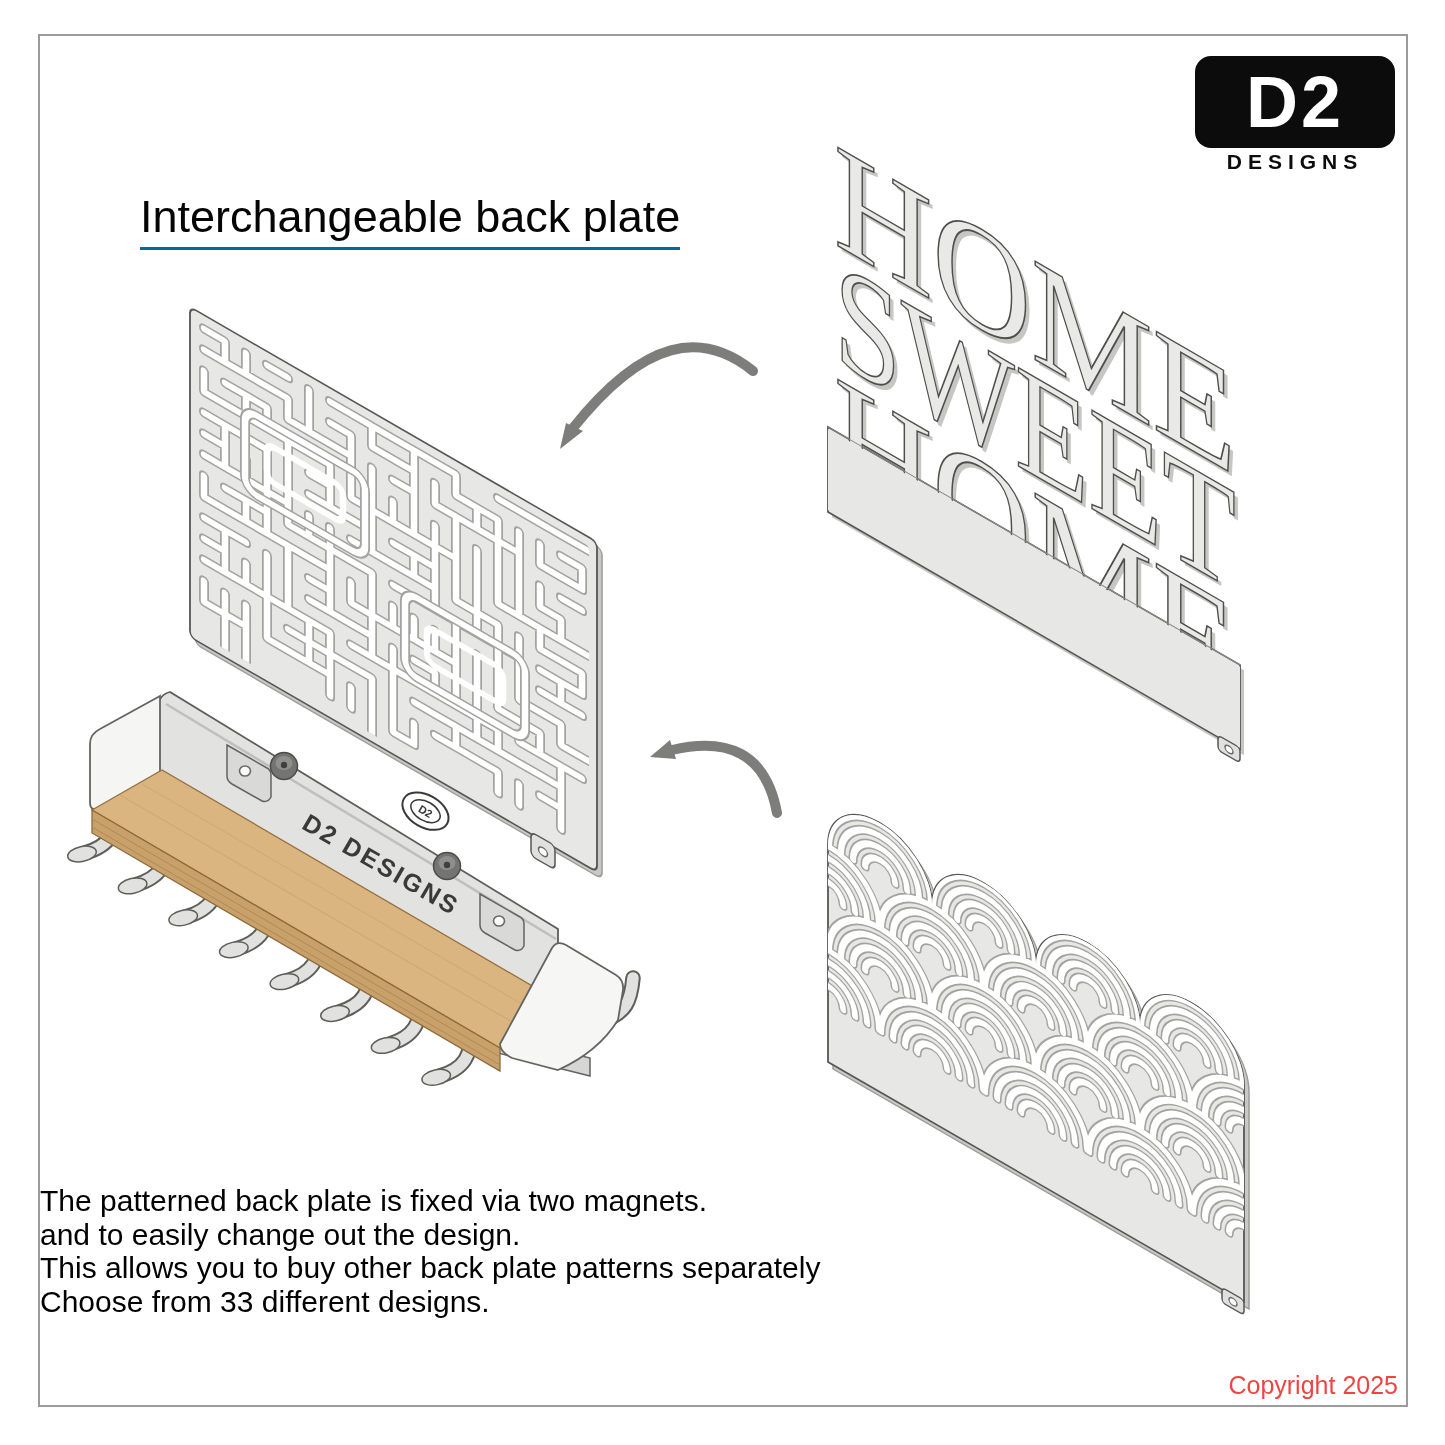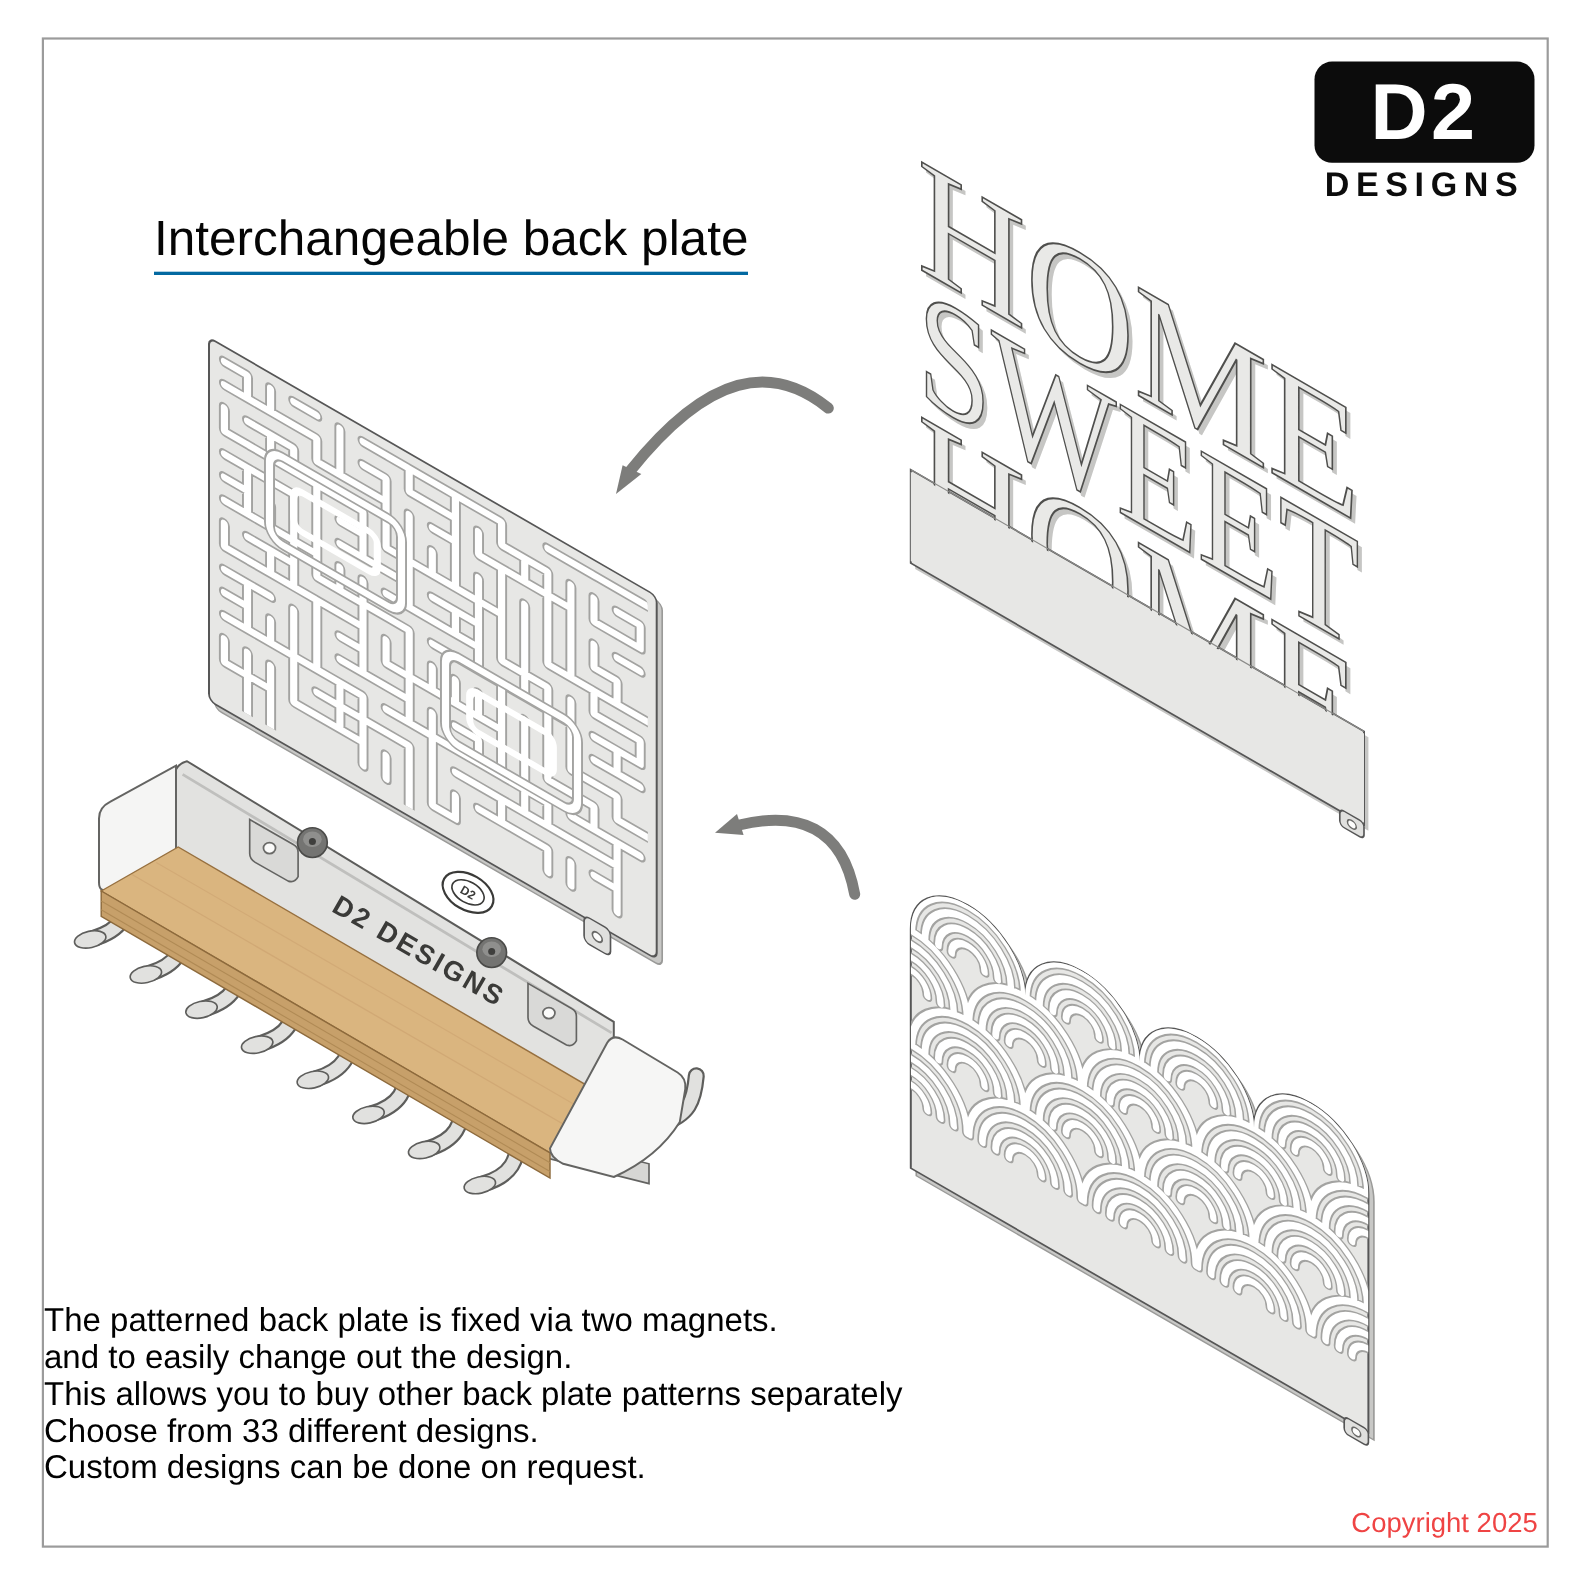--- a/index.html
+++ b/index.html
@@ -6,21 +6,21 @@
   .page{position:relative;width:1445px;height:1445px;background:#fff;overflow:hidden;
         font-family:"Liberation Sans",sans-serif;color:#000;}
   .frame{position:absolute;left:38px;top:34px;width:1370px;height:1373px;
          border:2px solid #9b9b9b;box-sizing:border-box;}
   .title{position:absolute;left:140px;top:161px;font-size:45px;font-weight:400;
          color:#050505;border-bottom:3px solid #0369a1;padding-bottom:4px;white-space:nowrap;}
   .logo-box{position:absolute;left:1195px;top:56px;width:200px;height:92px;background:#0c0c0c;
             border-radius:16px;display:flex;align-items:center;justify-content:center;}
   .logo-main{color:#fff;font-size:72px;font-weight:bold;letter-spacing:3px;line-height:1;}
   .logo-sub{position:absolute;left:1193px;top:150px;width:204px;text-align:center;
-            font-size:31px;font-weight:bold;letter-spacing:6px;color:#0c0c0c;white-space:nowrap;}
+            font-size:21px;font-weight:bold;letter-spacing:6px;color:#0c0c0c;white-space:nowrap;}
   .caption{position:absolute;left:40px;top:1184px;width:860px;text-align:left;
            font-size:30px;line-height:33.5px;color:#010101;}
   .copyright{position:absolute;right:47px;top:1371px;font-size:25px;color:#ef4444;}
   svg.art{position:absolute;left:0;top:0;}
   .hsh-text{font-family:"Liberation Serif",serif;font-weight:400;}
 </style>
 </head>
 <body>
 
 <div class="page">
@@ -175,17 +175,16 @@
   <div class="logo-box">
     <span class="logo-main">D2</span>
   </div>
   <div class="logo-sub">DESIGNS</div>
 
   <div class="caption">
     <div>The patterned back plate is fixed via two magnets.</div>
     <div>and to easily change out the design.</div>
     <div>This allows you to buy other back plate patterns separately</div>
     <div>Choose from 33 different designs.</div>
-    <div>Custom designs can be done on request.</div>
   </div>
 
   <div class="copyright">Copyright 2025</div>
 </div>
 
 </body></html>

